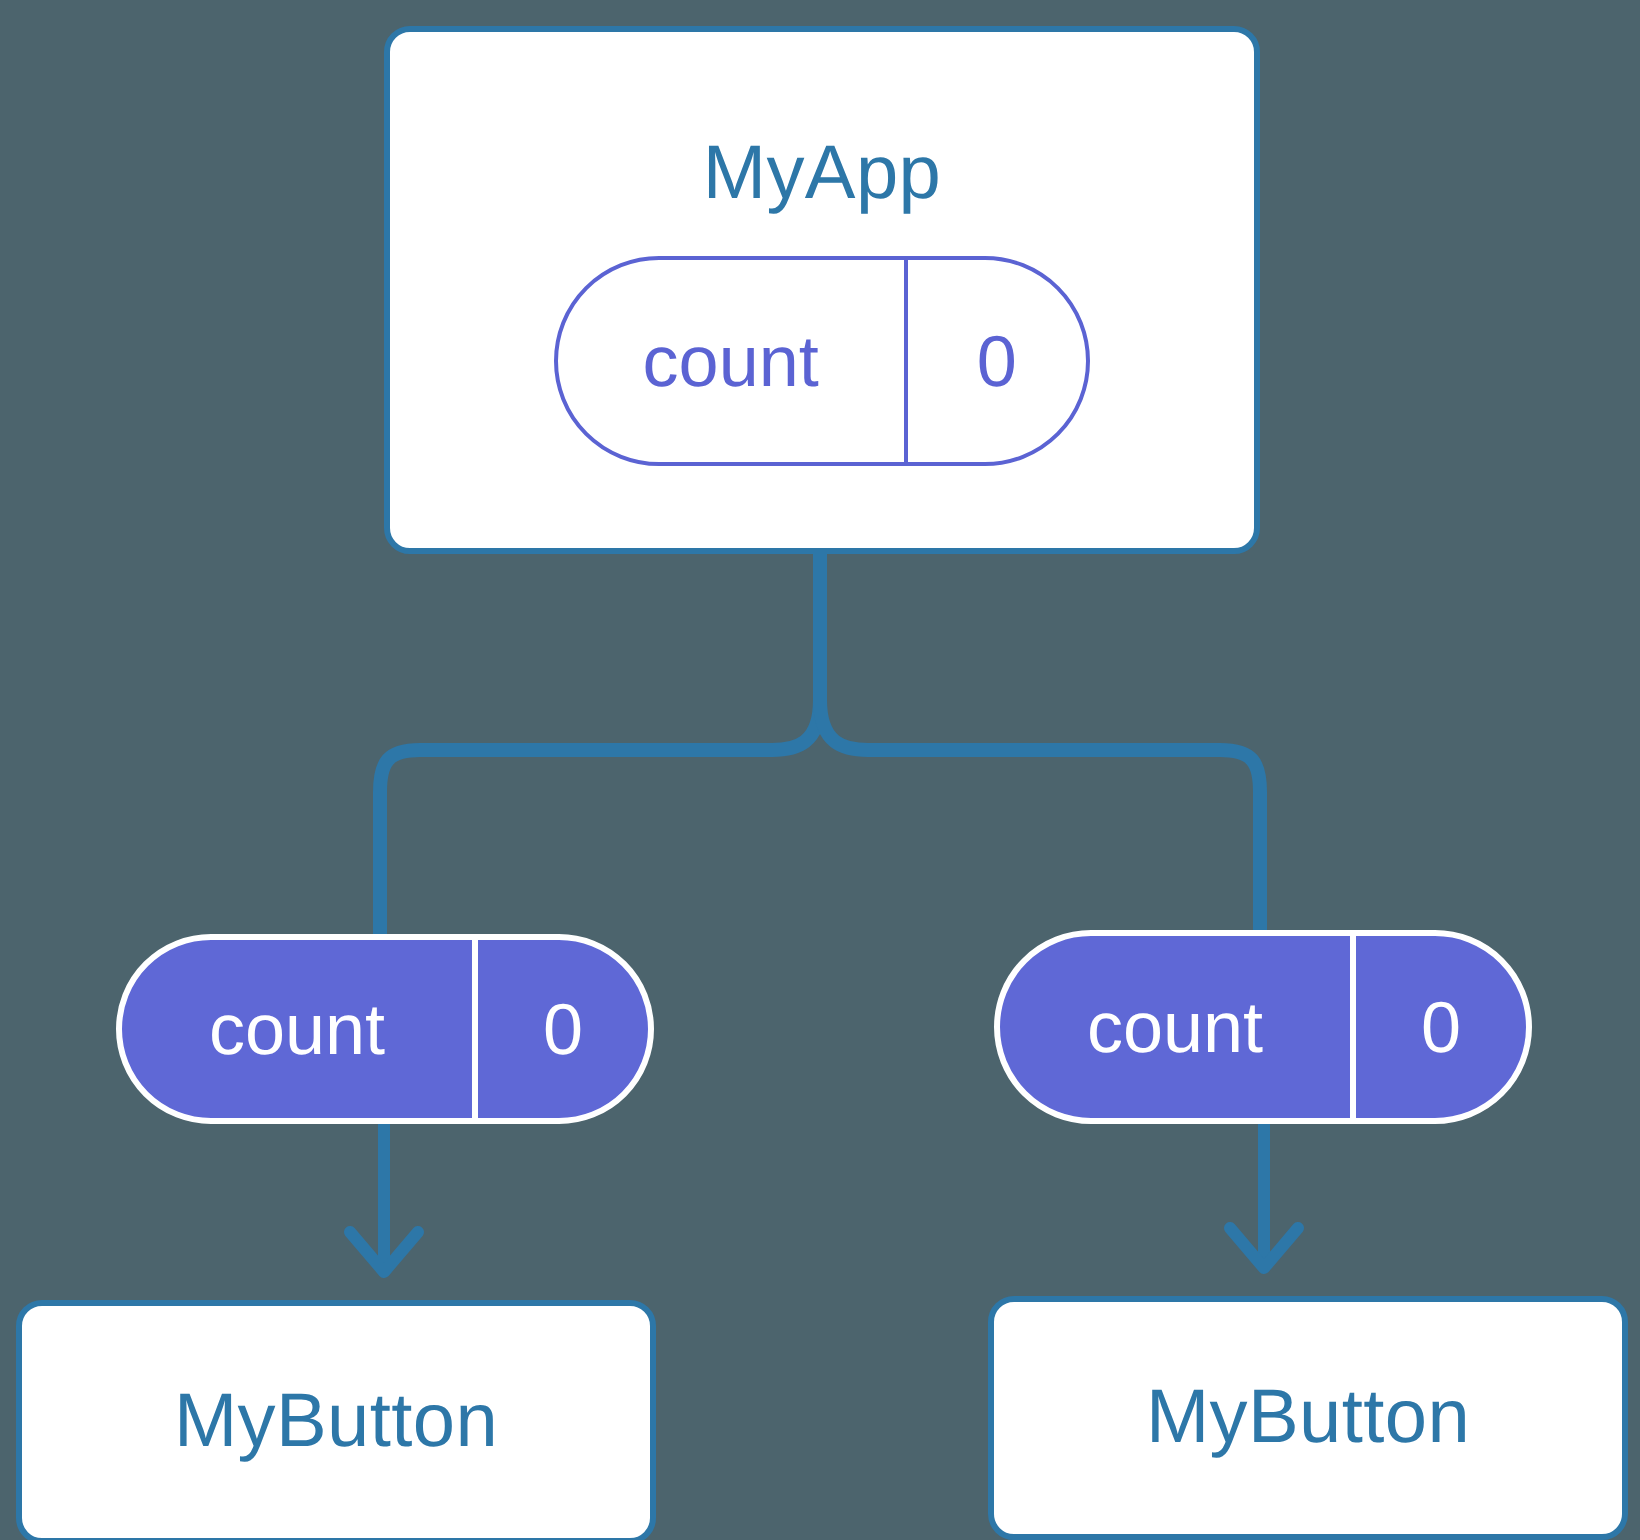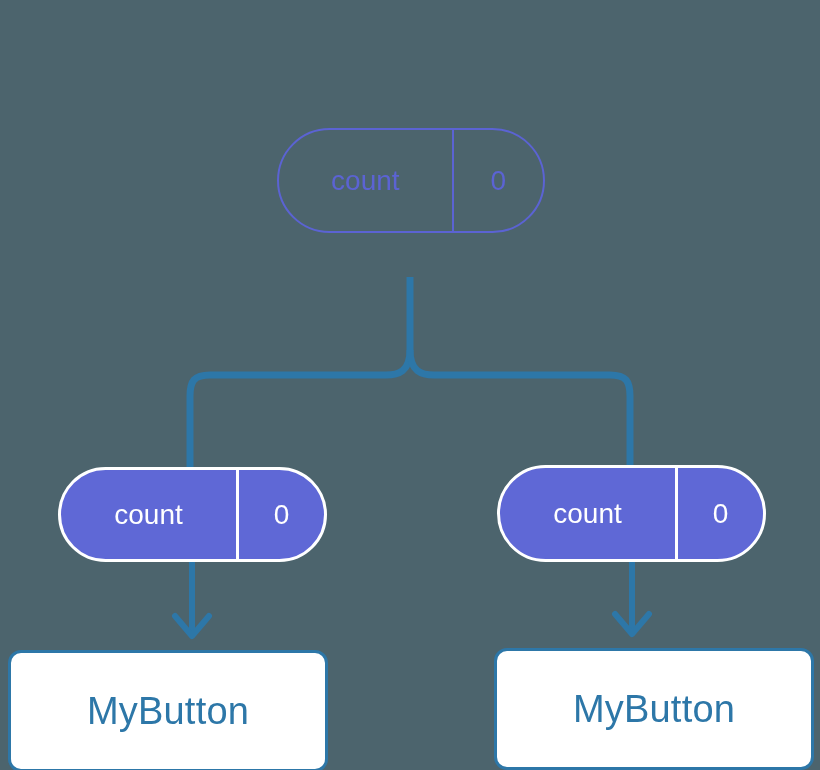--- a/index.html
+++ b/index.html
@@ -80,21 +80,21 @@
     display: flex;
     align-items: stretch;
     box-sizing: border-box;
     border-radius: 999px;
     overflow: hidden;
   }
   .pill-key, .pill-val {
     display: flex;
     align-items: center;
     justify-content: center;
-    font-size: 28px;
+    font-size: 36px;
     font-weight: 400;
     white-space: nowrap;
     box-sizing: border-box;
   }
 
   
   .pill-outline {
     border: 2px solid #5b63d3;
     background: transparent;
   }
@@ -159,20 +159,23 @@
 
     <path d="M 410 350 C 410 372 422 375 434 375 L 610 375 C 626 375 630 381 630 396 L 630 465" fill="none" stroke="#2d77a8" stroke-width="7" stroke-linecap="butt"></path>
 
     <path d="M 192 562 L 192 634" fill="none" stroke="#2d77a8" stroke-width="6"></path>
     <path d="M 175 616 L 192 636 L 209 616" fill="none" stroke="#2d77a8" stroke-width="6" stroke-linecap="round" stroke-linejoin="round"></path>
 
     <path d="M 632 562 L 632 632" fill="none" stroke="#2d77a8" stroke-width="6"></path>
     <path d="M 615 614 L 632 634 L 649 614" fill="none" stroke="#2d77a8" stroke-width="6" stroke-linecap="round" stroke-linejoin="round"></path>
   </svg>
 
+  <div class="card" id="card-myapp">
+    <div class="card-title">MyApp</div>
+  </div>
 
   <div class="pill pill-outline" id="pill-root">
     <div class="pill-key">count</div>
     <div class="pill-val">0</div>
   </div>
 
   <div class="pill pill-filled" id="pill-left">
     <div class="pill-key">count</div>
     <div class="pill-val">0</div>
   </div>

